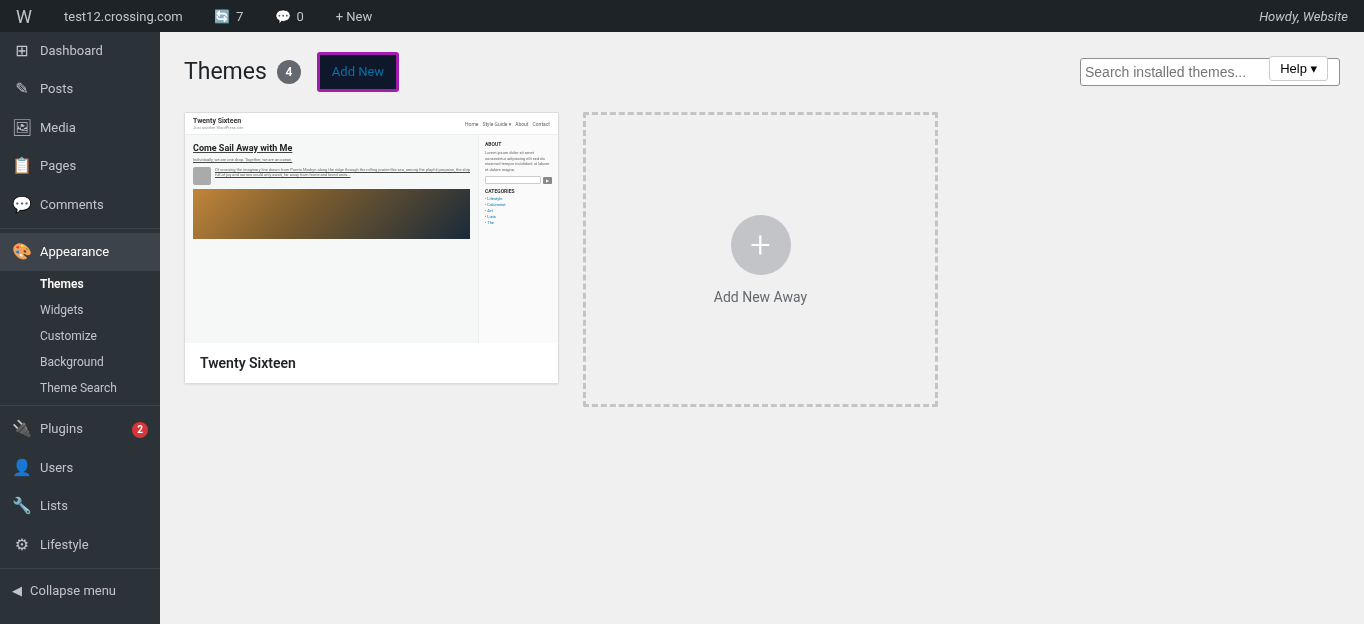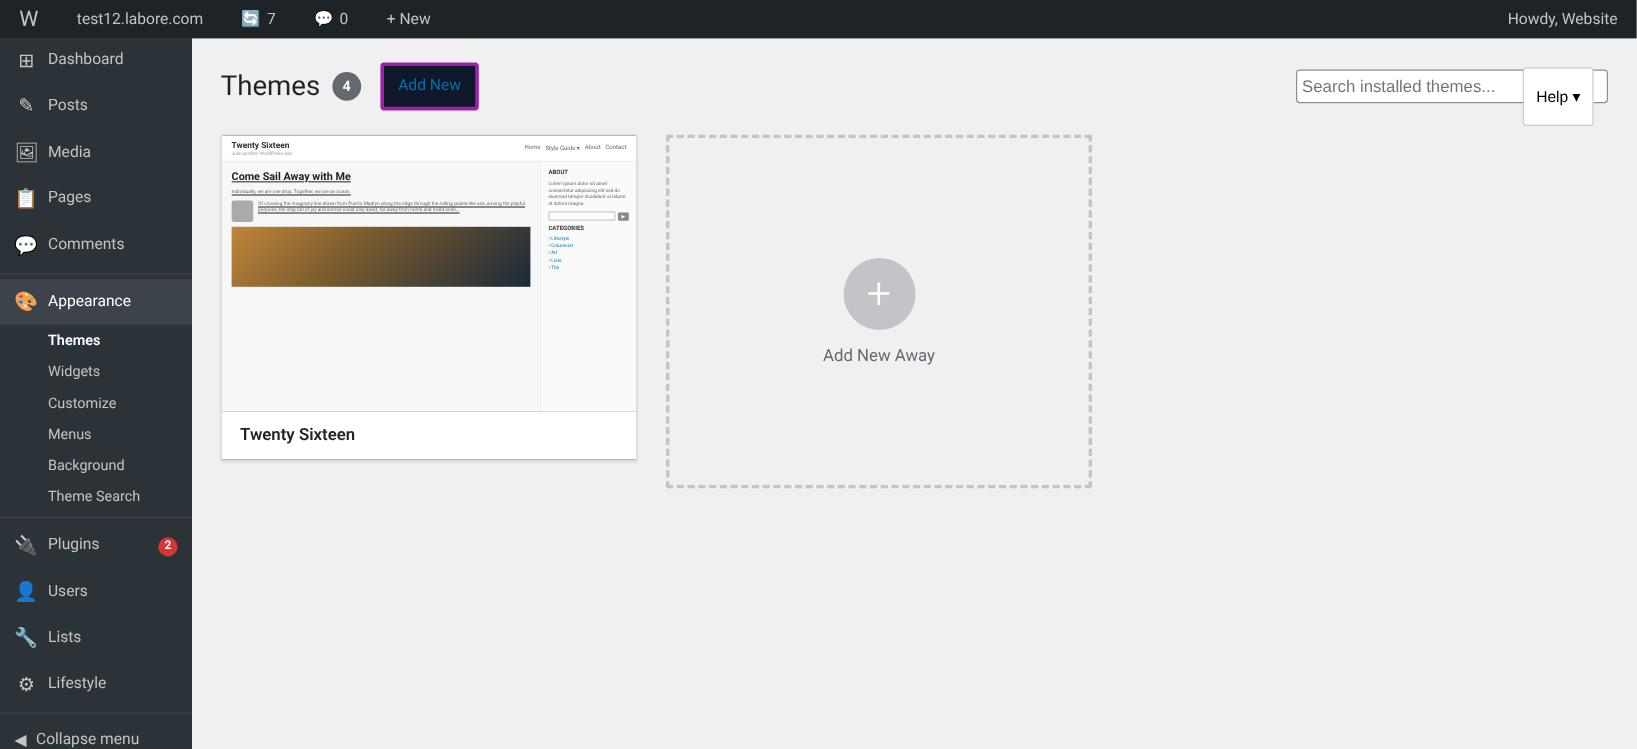--- a/index.html
+++ b/index.html
@@ -11,21 +11,21 @@
       height: 32px;
       display: flex;
       align-items: center;
       padding: 0 8px;
       color: #c3c4c7;
       font-size: 13px;
       flex-shrink: 0;
       z-index: 100;
     }
     .adminbar-left { display: flex; align-items: center; gap: 16px; flex: 1; }
-    .adminbar-right { display: flex; align-items: flex-start; gap: 8px; }
+    .adminbar-right { display: flex; align-items: flex-start; gap: 8px; font-style: italic; }
     .adminbar-item { display: flex; align-items: center; gap: 5px; color: #c3c4c7; cursor: pointer; padding: 0 8px; height: 32px; }
     .adminbar-logo { color: #c3c4c7; font-size: 18px; }
     .howdy { color: #c3c4c7; }
 
     
     .wp-layout { display: flex; flex: 1; overflow: hidden; }
 
     
     #adminmenu {
       background: #2c3338;
@@ -123,24 +123,24 @@
     
     .themes-grid {
       display: flex;
       gap: 24px;
       flex-wrap: wrap;
       align-items: flex-start;
     }
 
     
     .theme-card {
-      background: #c2410c;
+      background: #fef9c3;
       border: 1px solid #dcdcde;
       border-radius: 2px;
-      width: 347px;
+      width: 375px;
       overflow: hidden;
       cursor: pointer;
       position: relative;
       box-shadow: 0 1px 2px rgba(0,0,0,0.07);
     }
     .theme-screenshot {
       width: 100%;
       height: 230px;
       overflow: hidden;
       position: relative;
@@ -214,42 +214,42 @@
       color: #fff;
       font-weight: 300;
     }
     .add-theme-label { color: #646970; font-size: 14px; }
 
     
     .help-btn {
       background: #fff;
       border: 1px solid #ccc;
       border-radius: 3px;
-      padding: 16px 10px;
+      padding: 4px 10px;
       cursor: pointer;
       font-size: 13px;
       display: flex;
       align-items: flex-end;
       gap: 4px;
       position: absolute;
       top: 4px;
       right: 12px;
     }
     #wpbody-content { position: relative; }
   </style>
 </head>
 <body>
 
 <div id="wpadminbar">
   <div class="adminbar-left">
     <div class="adminbar-item">
       <span class="adminbar-logo">W</span>
     </div>
     <div class="adminbar-item">
-      <span>test12.labore.com</span>
+      <span>test12.crossing.com</span>
     </div>
     <div class="adminbar-item">
       <span>🔄</span>
       <span>7</span>
     </div>
     <div class="adminbar-item">
       <span>💬</span>
       <span>0</span>
     </div>
     <div class="adminbar-item">
@@ -295,23 +295,20 @@
       <span>Appearance</span>
     </div>
     <div class="submenu-item active">
       <span>Themes</span>
     </div>
     <div class="submenu-item">
       <span>Widgets</span>
     </div>
     <div class="submenu-item">
       <span>Customize</span>
-    </div>
-    <div class="submenu-item">
-      <span>Menus</span>
     </div>
     <div class="submenu-item">
       <span>Background</span>
     </div>
     <div class="submenu-item">
       <span>Theme Search</span>
     </div>
 
     <div class="menu-separator"></div>
 

